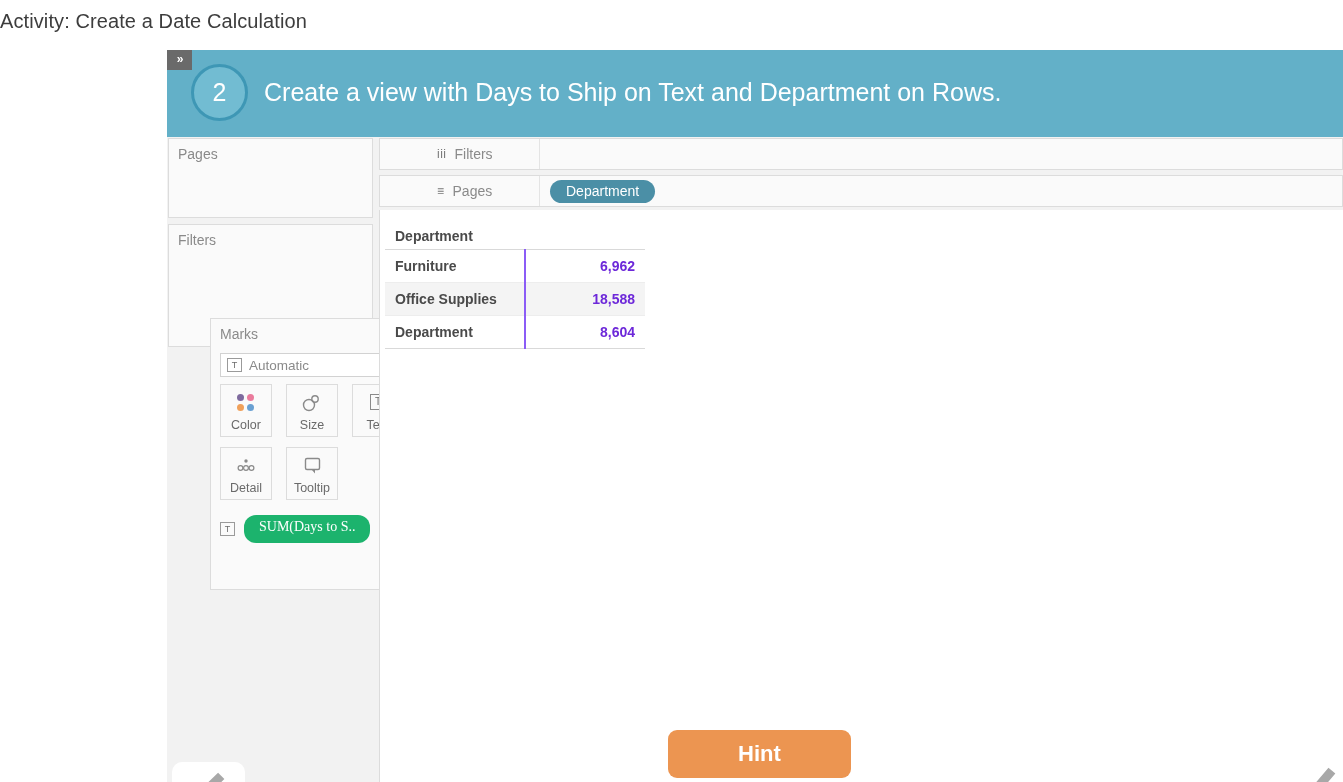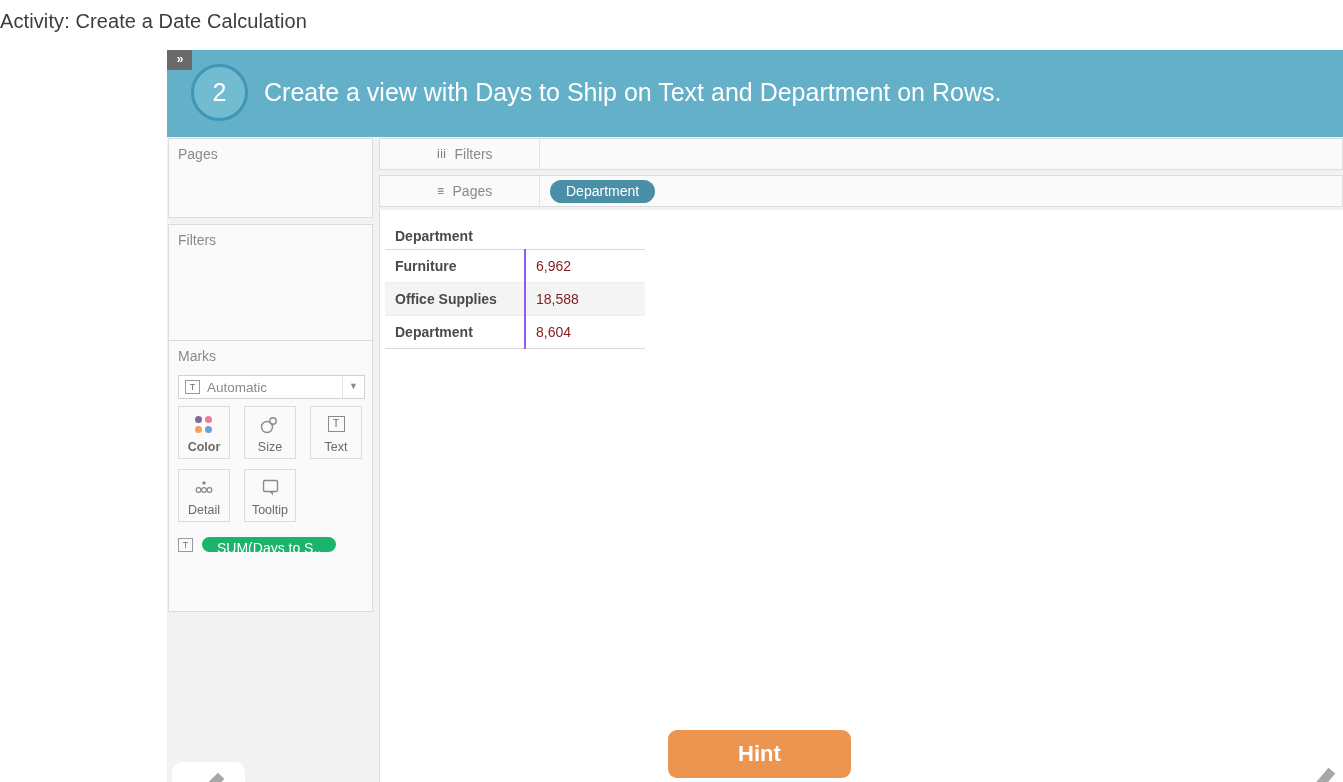--- a/index.html
+++ b/index.html
@@ -84,21 +84,21 @@
     border: 1px solid #dcdcdc;
   }
   .card-title {
     position: absolute;
     left: 9px; top: 7px;
     font-size: 14px;
     color: #8a8a8a;
   }
   #card-pages  { top: 88px;  height: 80px; }
   #card-filters{ top: 174px; height: 123px; }
-  #card-marks  { top: 290px; height: 272px; }
+  #card-marks  { top: 268px; height: 272px; margin-left: 42px; }
 
   
   .marks-select {
     position: absolute;
     left: 9px; top: 34px;
     width: 187px; height: 24px;
     background: #ffffff;
     border: 1px solid #d2d2d2;
     display: flex;
     align-items: center;
@@ -142,21 +142,21 @@
     left: 0; right: 0; top: 7px;
     height: 22px;
   }
   .mark-btn .mb-label {
     position: absolute;
     left: 0; right: 0; bottom: 4px;
     text-align: center;
     font-size: 12.5px;
     color: #6a6a6a;
   }
-  #mb-color   { left: 9px;  top: 65px; font-weight: bold; }
+  #mb-color   { left: 9px;  top: 65px; }
   #mb-size    { left: 75px; top: 65px; }
   #mb-text    { left: 141px;top: 65px; }
   #mb-detail  { left: 9px;  top: 128px; }
   #mb-tooltip { left: 75px; top: 128px; }
 
   
   .dots { position: relative; width: 20px; height: 20px; margin: 1px auto 0; }
   .dots i {
     position: absolute;
     width: 7px; height: 7px;
@@ -189,29 +189,30 @@
   .pill-field-icon {
     width: 15px; height: 14px;
     border: 1px solid #9a9a9a;
     font-size: 9px;
     line-height: 12px;
     text-align: center;
     color: #6d6d6d;
   }
   .green-pill {
     margin-left: 9px;
-    height: 15px;
+    height: 28px;
     padding: 0 15px;
     border-radius: 12px;
     background: #1cb36d;
     color: #ffffff;
     font-size: 14px;
     line-height: 23px;
     white-space: nowrap;
     cursor: pointer;
+    font-family: Liberation Serif, serif;
   }
 
   
   .shelf {
     position: absolute;
     left: 212px;
     width: 964px;
     height: 32px;
     background: #fafafa;
     border: 1px solid #dcdcdc;
@@ -279,23 +280,23 @@
     height: 33px;
     padding: 0 10px;
   }
   .ct-row td.ct-dim {
     width: 140px;
     border-right: 2px solid #8b5cf6;
     border-bottom: 1px solid #ededed;
   }
   .ct-row td.ct-val {
     width: 120px;
-    text-align: left;
-    font-weight: normal;
-    color: #7f1d1d;
+    text-align: right;
+    font-weight: bold;
+    color: #6d28d9;
     border-bottom: 1px solid #ededed;
   }
   .ct-row.band td { background: #f4f4f4; }
   .ct-row:last-child td { border-bottom: 1px solid #d9d9d9; }
 
   
   .nav-btn {
     position: absolute;
     width: 73px; height: 73px;
     background: #ffffff;

